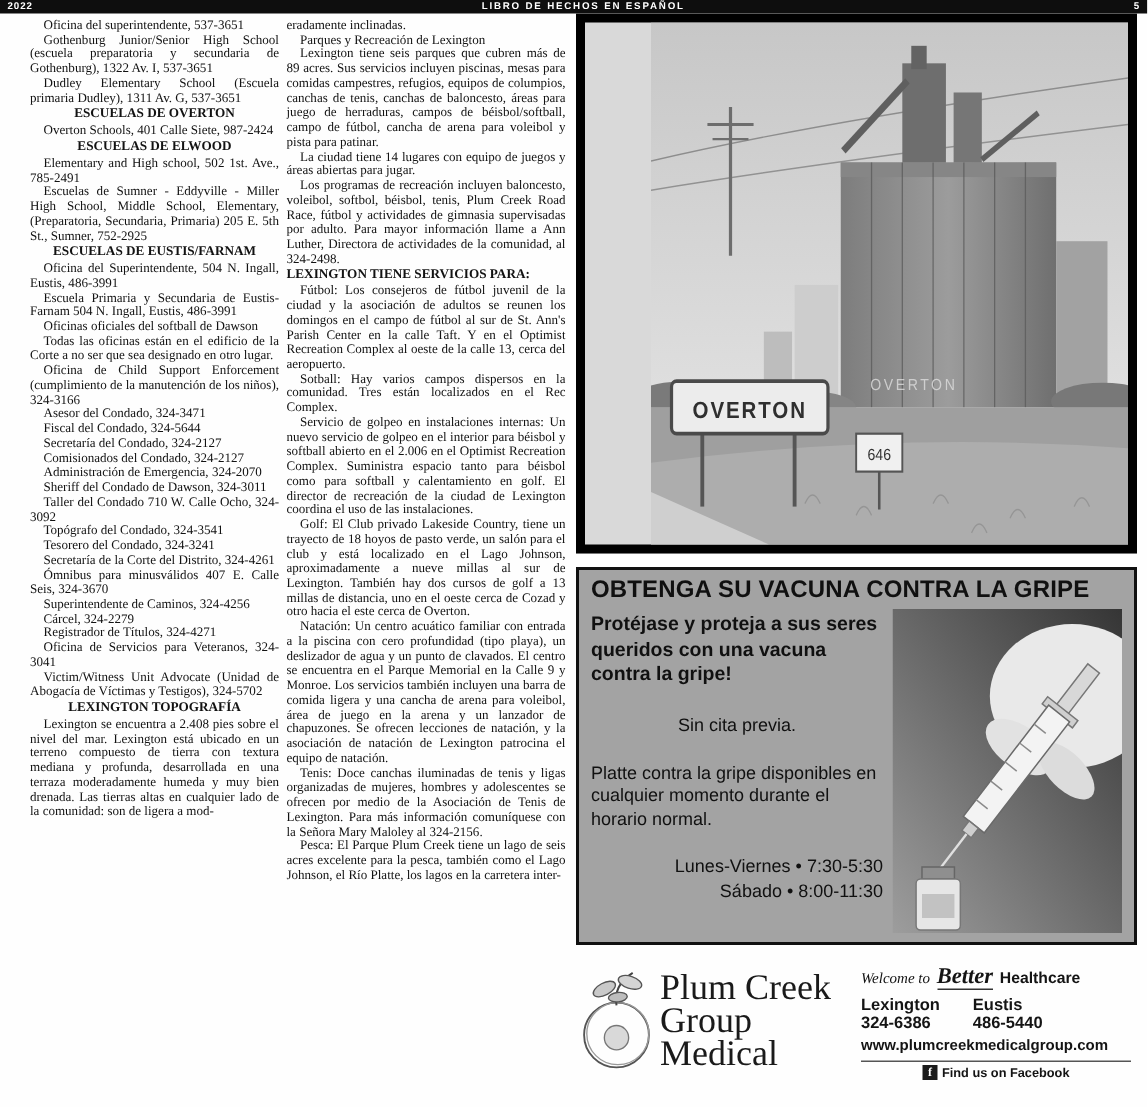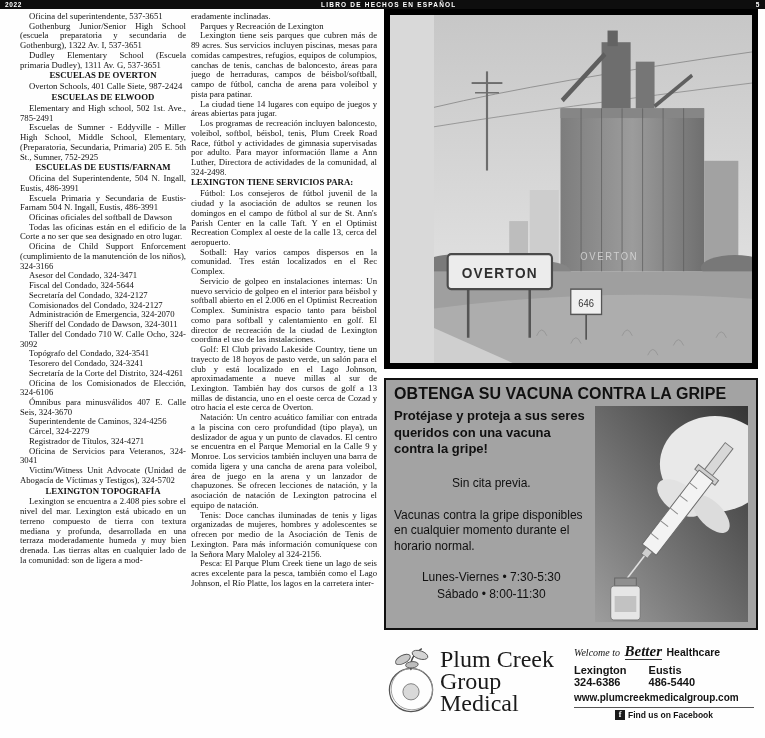--- a/index.html
+++ b/index.html
@@ -28,21 +28,21 @@
 
   
   .flu-ad{margin-top:9px;border:2px solid #101010;height:252px;box-sizing:border-box;padding:5px 8px;
     font-family:"Liberation Sans",sans-serif;color:#101010;background:#a3a3a3;}
   .flu-title{font-weight:bold;font-size:16px;letter-spacing:.1px;}
   .flu-body{display:flex;margin-top:3px;}
   .flu-left{width:198px;}
   .flu-lead{font-weight:bold;font-size:13px;line-height:1.27;margin:2px 0 0;}
   .flu-nocita{font-size:12px;text-align:center;margin:18px 0 0;}
   .flu-text{font-size:12px;line-height:1.3;margin:18px 0 0;}
-  .flu-hours{font-size:12px;text-align:center;margin:3px 0 0;}
+  .flu-hours{font-size:12px;text-align:right;margin:3px 0 0;}
   .flu-hours.first{margin-top:16px;}
   .flu-photo{width:156px;height:216px;margin-left:6px;}
   .flu-photo svg{width:100%;height:100%;display:block;}
 
   
   .clinic{margin-top:7px;height:88px;display:flex;align-items:center;font-family:"Liberation Sans",sans-serif;color:#141414;}
   .clinic-logo{width:54px;height:76px;flex:none;}
   .clinic-name{font-family:"Liberation Serif",serif;font-size:24px;line-height:.93;color:#1a1a1a;width:128px;margin-left:2px;}
   .clinic-right{margin-left:6px;width:180px;}
   .welcome{font-family:"Liberation Serif",serif;font-size:10px;font-style:italic;white-space:nowrap;}
@@ -86,21 +86,20 @@
       <div class="para">Asesor del Condado, 324-3471</div>
       <div class="para">Fiscal del Condado, 324-5644</div>
       <div class="para">Secretaría del Condado, 324-2127</div>
       <div class="para">Comisionados del Condado, 324-2127</div>
       <div class="para">Administración de Emergencia, 324-2070</div>
       <div class="para">Sheriff del Condado de Dawson, 324-3011</div>
       <div class="para">Taller del Condado 710 W. Calle Ocho, 324-3092</div>
       <div class="para">Topógrafo del Condado, 324-3541</div>
       <div class="para">Tesorero del Condado, 324-3241</div>
       <div class="para">Secretaría de la Corte del Distrito, 324-4261</div>
-      <div class="para">Oficina de los Comisionados de Elección, 324-6106</div>
       <div class="para">Ómnibus para minusválidos 407 E. Calle Seis, 324-3670</div>
       <div class="para">Superintendente de Caminos, 324-4256</div>
       <div class="para">Cárcel, 324-2279</div>
       <div class="para">Registrador de Títulos, 324-4271</div>
       <div class="para">Oficina de Servicios para Veteranos, 324-3041</div>
       <div class="para">Victim/Witness Unit Advocate (Unidad de Abogacía de Víctimas y Testigos), 324-5702</div>
       <div class="head">LEXINGTON TOPOGRAFÍA</div>
       <div class="para">Lexington se encuentra a 2.408 pies sobre el nivel del mar. Lexington está ubicado en un terreno compuesto de tierra con textura mediana y profunda, desarrollada en una terraza moderadamente humeda y muy bien drenada. Las tierras altas en cualquier lado de la comunidad: son de ligera a mod-</div>
     </div>
   <div class="col col2">
@@ -186,21 +185,21 @@
         </g>
       </svg>
     </div>
 
     <div class="flu-ad">
       <div class="flu-title">OBTENGA SU VACUNA CONTRA LA GRIPE</div>
       <div class="flu-body">
         <div class="flu-left">
           <p class="flu-lead">Protéjase y proteja a sus seres queridos con una vacuna contra la gripe!</p>
           <p class="flu-nocita">Sin cita previa.</p>
-          <p class="flu-text">Vacunas contra la gripe disponibles en cualquier momento durante el horario normal.</p>
+          <p class="flu-text">Platte contra la gripe disponibles en cualquier momento durante el horario normal.</p>
           <p class="flu-hours first">Lunes-Viernes • 7:30-5:30</p>
           <p class="flu-hours">Sábado • 8:00-11:30</p>
         </div>
         <div class="flu-photo">
           <svg viewBox="0 0 156 216" preserveAspectRatio="none">
             <defs>
               <linearGradient id="vbg" x1="1" y1="0" x2="0" y2="1">
                 <stop offset="0" stop-color="#353535"></stop>
                   <stop offset="1" stop-color="#9d9d9d"></stop>
               </linearGradient>

